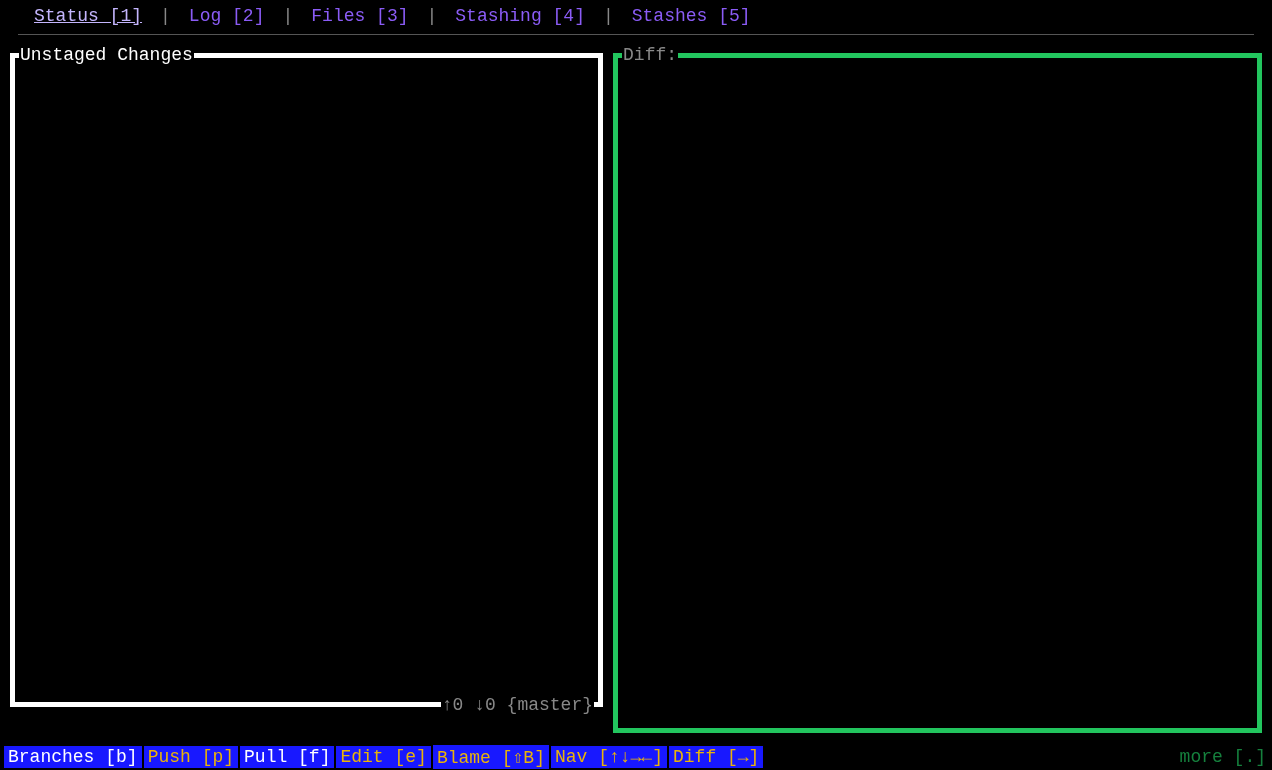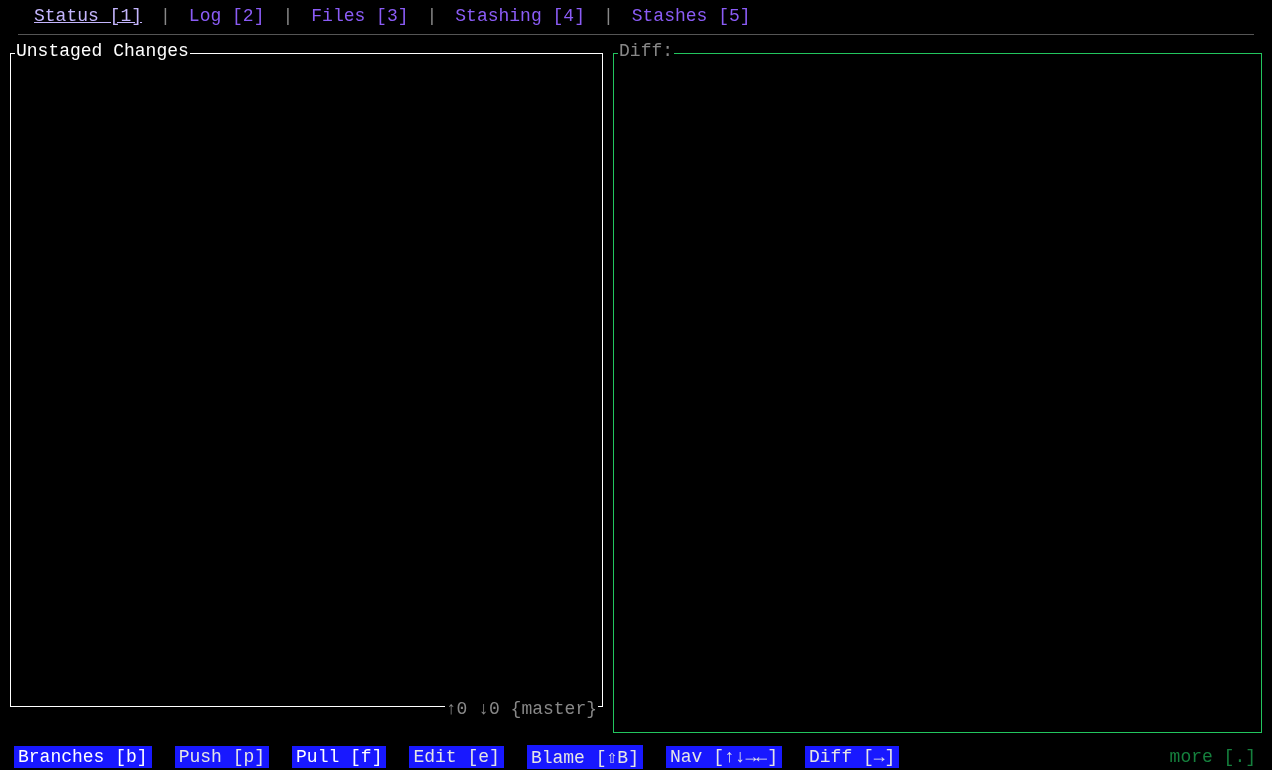--- a/index.html
+++ b/index.html
@@ -52,21 +52,21 @@
     display: flex;
     flex-direction: column;
   }
   .right-col {
     width: 673px;
   }
   
   
   .panel {
     position: relative;
-    border: 1px solid #22c55e;
+    border: 5px solid #22c55e;
     flex: 1;
   }
   .panel.active {
     border-color: #fff;
   }
   .panel-title {
     position: absolute;
     top: -13px;
     left: 4px;
     background: #000;
@@ -94,31 +94,31 @@
   
   
   .cmdbar {
     position: absolute;
     bottom: 0;
     left: 0;
     right: 0;
     height: 26px;
     display: flex;
     align-items: center;
-    padding: 0 14px;
-    gap: 23px;
+    padding: 0 4px;
+    gap: 2px;
     white-space: nowrap;
   }
   .cmd {
     background: #1818ff;
     color: #fff;
     padding: 1px 4px;
   }
   .cmd.dim {
-    color: #e5e5e5;
+    color: #eab308;
   }
   .more {
     margin-left: auto;
     color: #15803d;
     padding-right: 2px;
   }
 </style>
 </head>
 <body>
 

